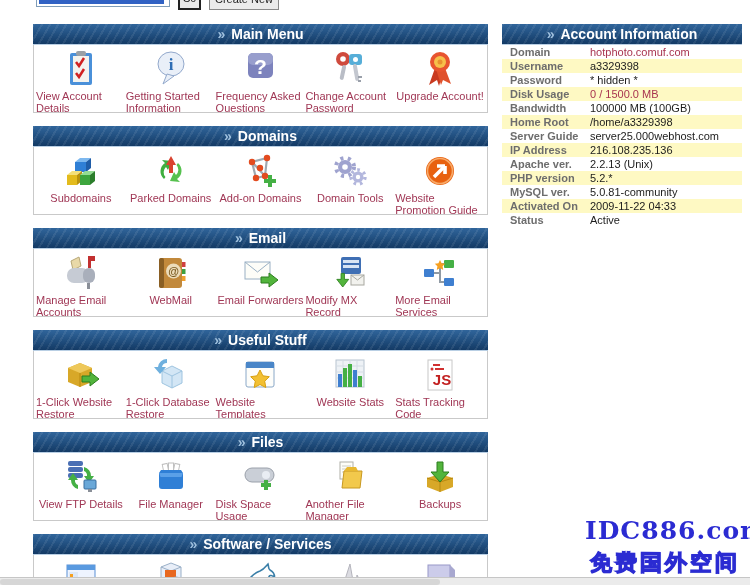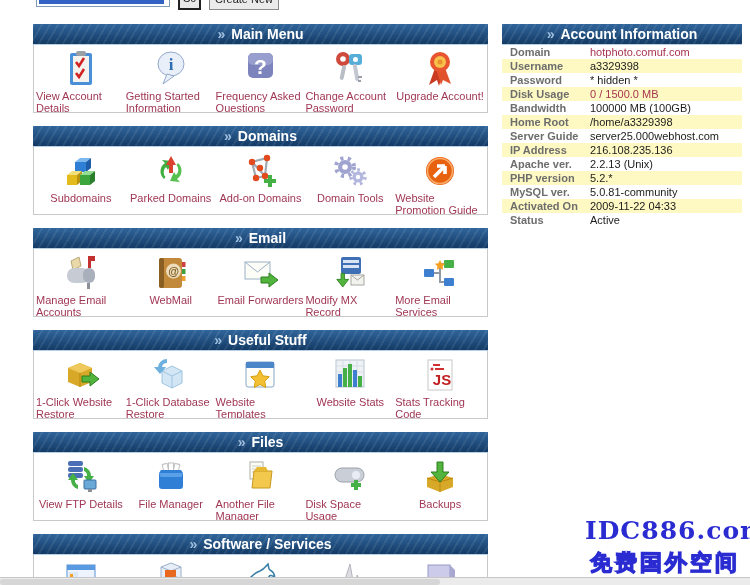--- a/index.html
+++ b/index.html
@@ -356,37 +356,37 @@
                 <rect x="23" y="7" width="5" height="9" fill="#fff" stroke="#c0c0c0" transform="rotate(12 26 11)"></rect>
                 <path d="M8 16l2-3h20l2 3v13a3 3 0 0 1-3 3H11a3 3 0 0 1-3-3z" fill="#2f7fd6"></path>
                 <path d="M8 16h24l-1.5 4h-21z" fill="#5aa0e8"></path>
               </svg>
             </span>
           <span class="lbl">File Manager</span>
         </a>
         <a class="item">
           <span class="icn">
               <svg viewBox="0 0 40 40">
+                <rect x="5" y="11" width="29" height="14" rx="7" fill="#cacfd7" stroke="#9aa0aa"></rect>
+                <circle cx="26" cy="18" r="4" fill="#e9edf3"></circle>
+                <path d="M26 23v10M21 28h10" stroke="#45b045" stroke-width="4"></path>
+              </svg>
+            </span>
+          <span class="lbl">Disk Space Usage</span>
+        </a>
+        <a class="item">
+          <span class="icn">
+              <svg viewBox="0 0 40 40">
                 <rect x="10" y="5" width="13" height="17" fill="#fdfdf8" stroke="#b0b0a8"></rect>
                 <path d="M12 9h9M12 12h9M12 15h6" stroke="#ccccc4"></path>
                 <path d="M14 14h18l-2 17H12z" fill="#f2c94c" stroke="#c89820"></path>
                 <path d="M14 14l3-4h9l2 4z" fill="#e8b830"></path>
               </svg>
             </span>
           <span class="lbl">Another File Manager</span>
-        </a>
-        <a class="item">
-          <span class="icn">
-              <svg viewBox="0 0 40 40">
-                <rect x="5" y="11" width="29" height="14" rx="7" fill="#cacfd7" stroke="#9aa0aa"></rect>
-                <circle cx="26" cy="18" r="4" fill="#e9edf3"></circle>
-                <path d="M26 23v10M21 28h10" stroke="#45b045" stroke-width="4"></path>
-              </svg>
-            </span>
-          <span class="lbl">Disk Space Usage</span>
         </a>
         <a class="item">
           <span class="icn">
               <svg viewBox="0 0 40 40">
                 <path d="M7 21l13-4 13 4v9l-13 5-13-5z" fill="#d8a828"></path>
                 <path d="M7 21l13 4 13-4" fill="none" stroke="#b8880f"></path>
                 <path d="M20 25v10" stroke="#b8880f"></path>
                 <path d="M17 5v10h-6l9 10 9-10h-6V5z" fill="#52b43c" stroke="#2d7f1f"></path>
               </svg>
             </span>

